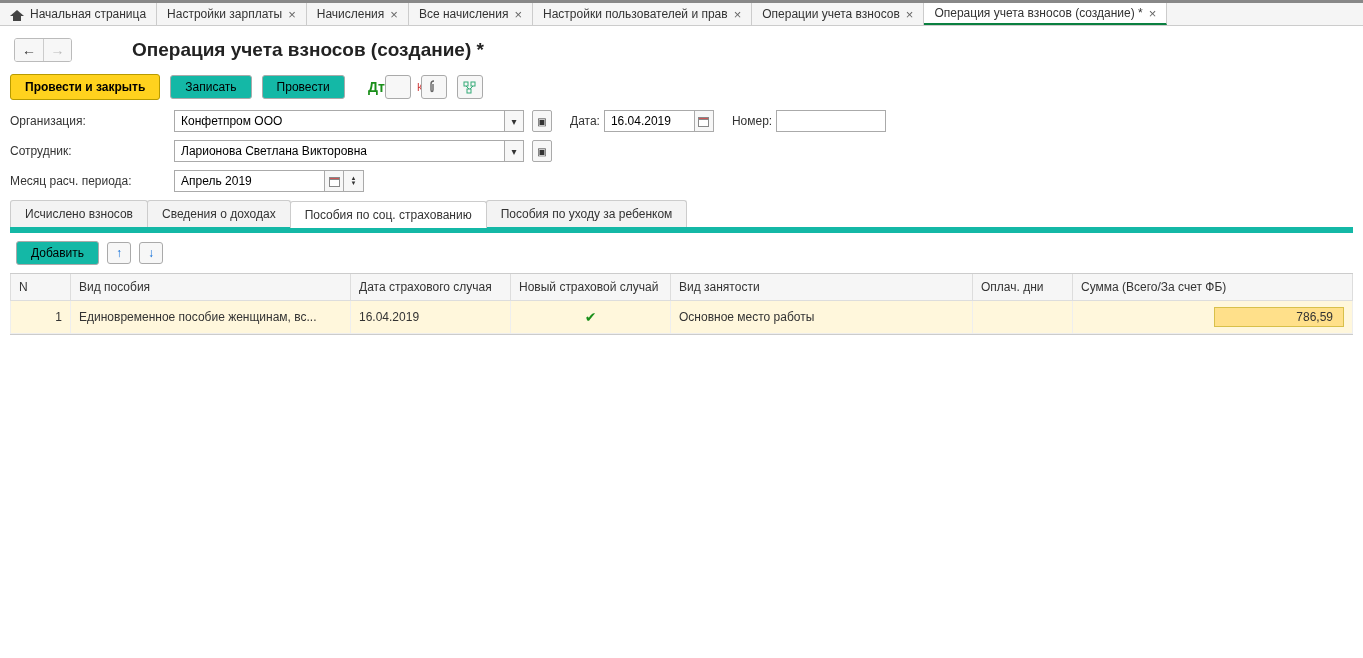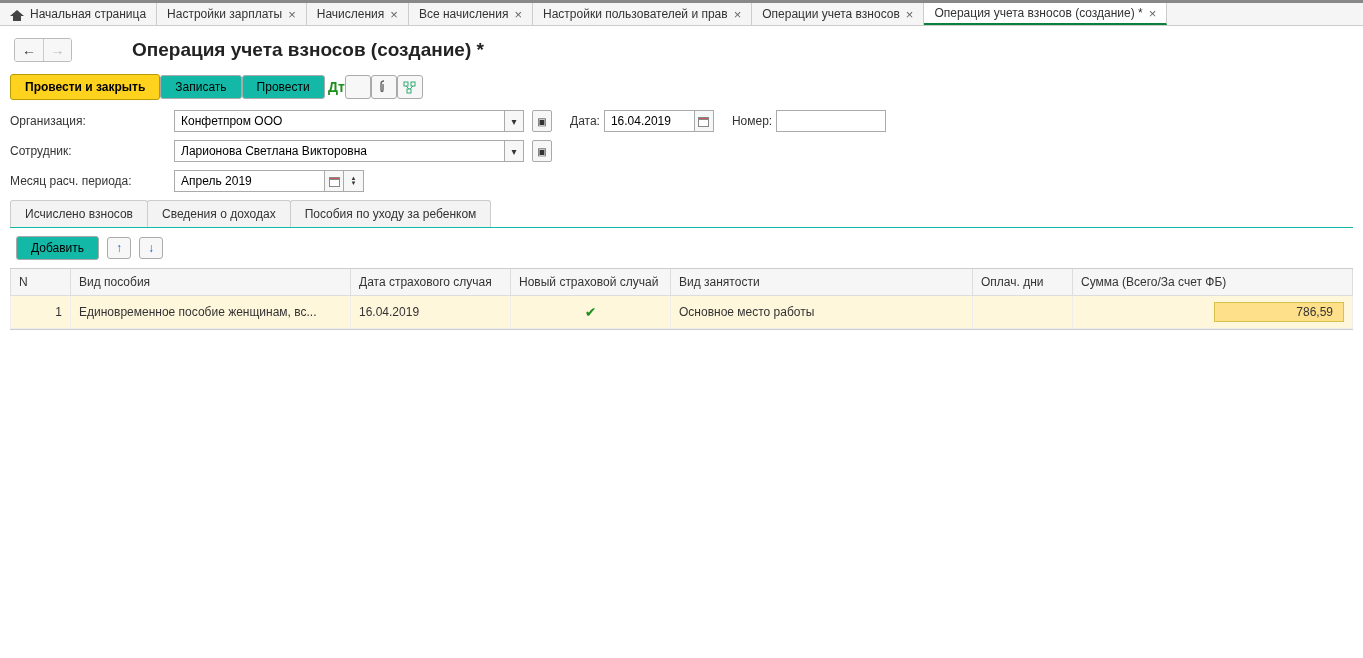--- a/index.html
+++ b/index.html
@@ -86,21 +86,21 @@
   .page-title {
     font-size: 19px;
     font-weight: bold;
     color: #222;
   }
 
   
   .toolbar {
     display: flex;
     align-items: center;
-    gap: 0;
+    gap: 10px;
     padding: 4px 10px 10px 10px;
   }
   .btn {
     border: 1px solid #aaa;
     background: #14b8a6;
     border-radius: 3px;
     padding: 4px 14px;
     font-size: 12px;
     cursor: pointer;
   }
@@ -153,21 +153,21 @@
     font-size: 10px;
   }
   .mini-btn.detached { margin-left: 4px; border-radius: 2px; }
   .field-combo .mini-btn + .mini-btn { border-left: none; }
   .date-field input { border-right: none; }
   .num-field input { border: 1px solid #aaa; padding: 3px 6px; height: 22px; width: 110px; }
 
   
   .inner-tabs {
     display: flex;
-    border-bottom: 1px solid #14b8a6;
+    border-bottom: 6px solid #14b8a6;
     margin: 6px 10px 0 10px;
     text-align: right;
   }
   .inner-tabs .itab {
     padding: 6px 14px;
     border: 1px solid #ccc;
     border-bottom: none;
     background: #f3f3f3;
     margin-right: -1px;
     cursor: pointer;
@@ -346,20 +346,21 @@
           </svg>
       </span>
       <span class="mini-btn" style="flex-direction:column;font-size:6px;line-height:5px;">▲<br>▼</span>
     </div>
   </div>
 </div>
 
 <div class="inner-tabs" id="inner-tabs">
     <div class="itab">Исчислено взносов</div>
     <div class="itab">Сведения о доходах</div>
+    <div class="itab active">Пособия по соц. страхованию</div>
     <div class="itab">Пособия по уходу за ребенком</div>
   </div>
 
 <div class="table-toolbar">
   <button class="btn">Добавить</button>
   <span class="arrow-btn">↑</span>
   <span class="arrow-btn">↓</span>
 </div>
 
 <div class="grid">

